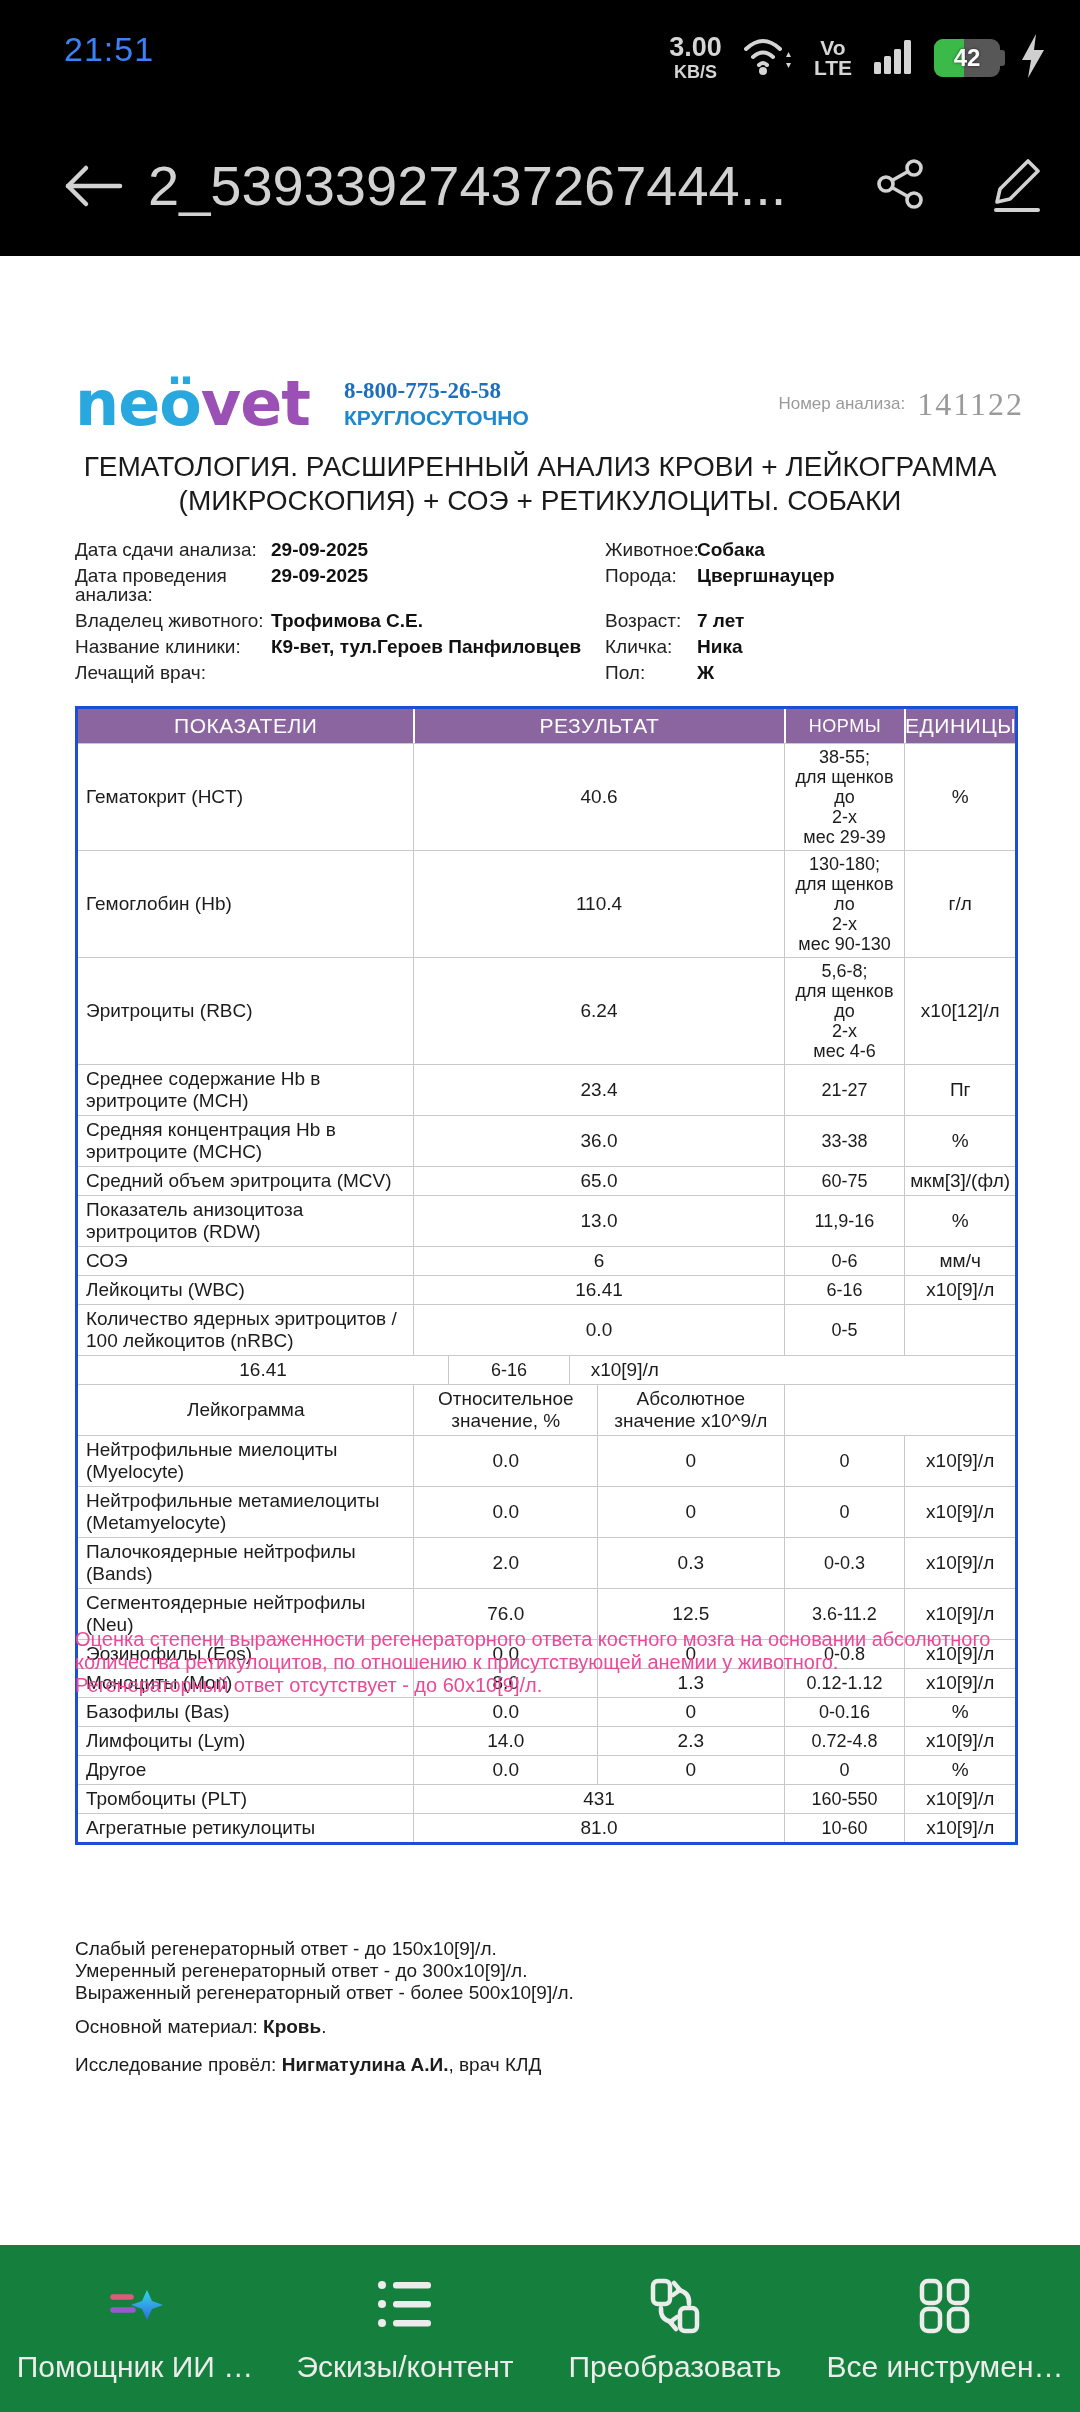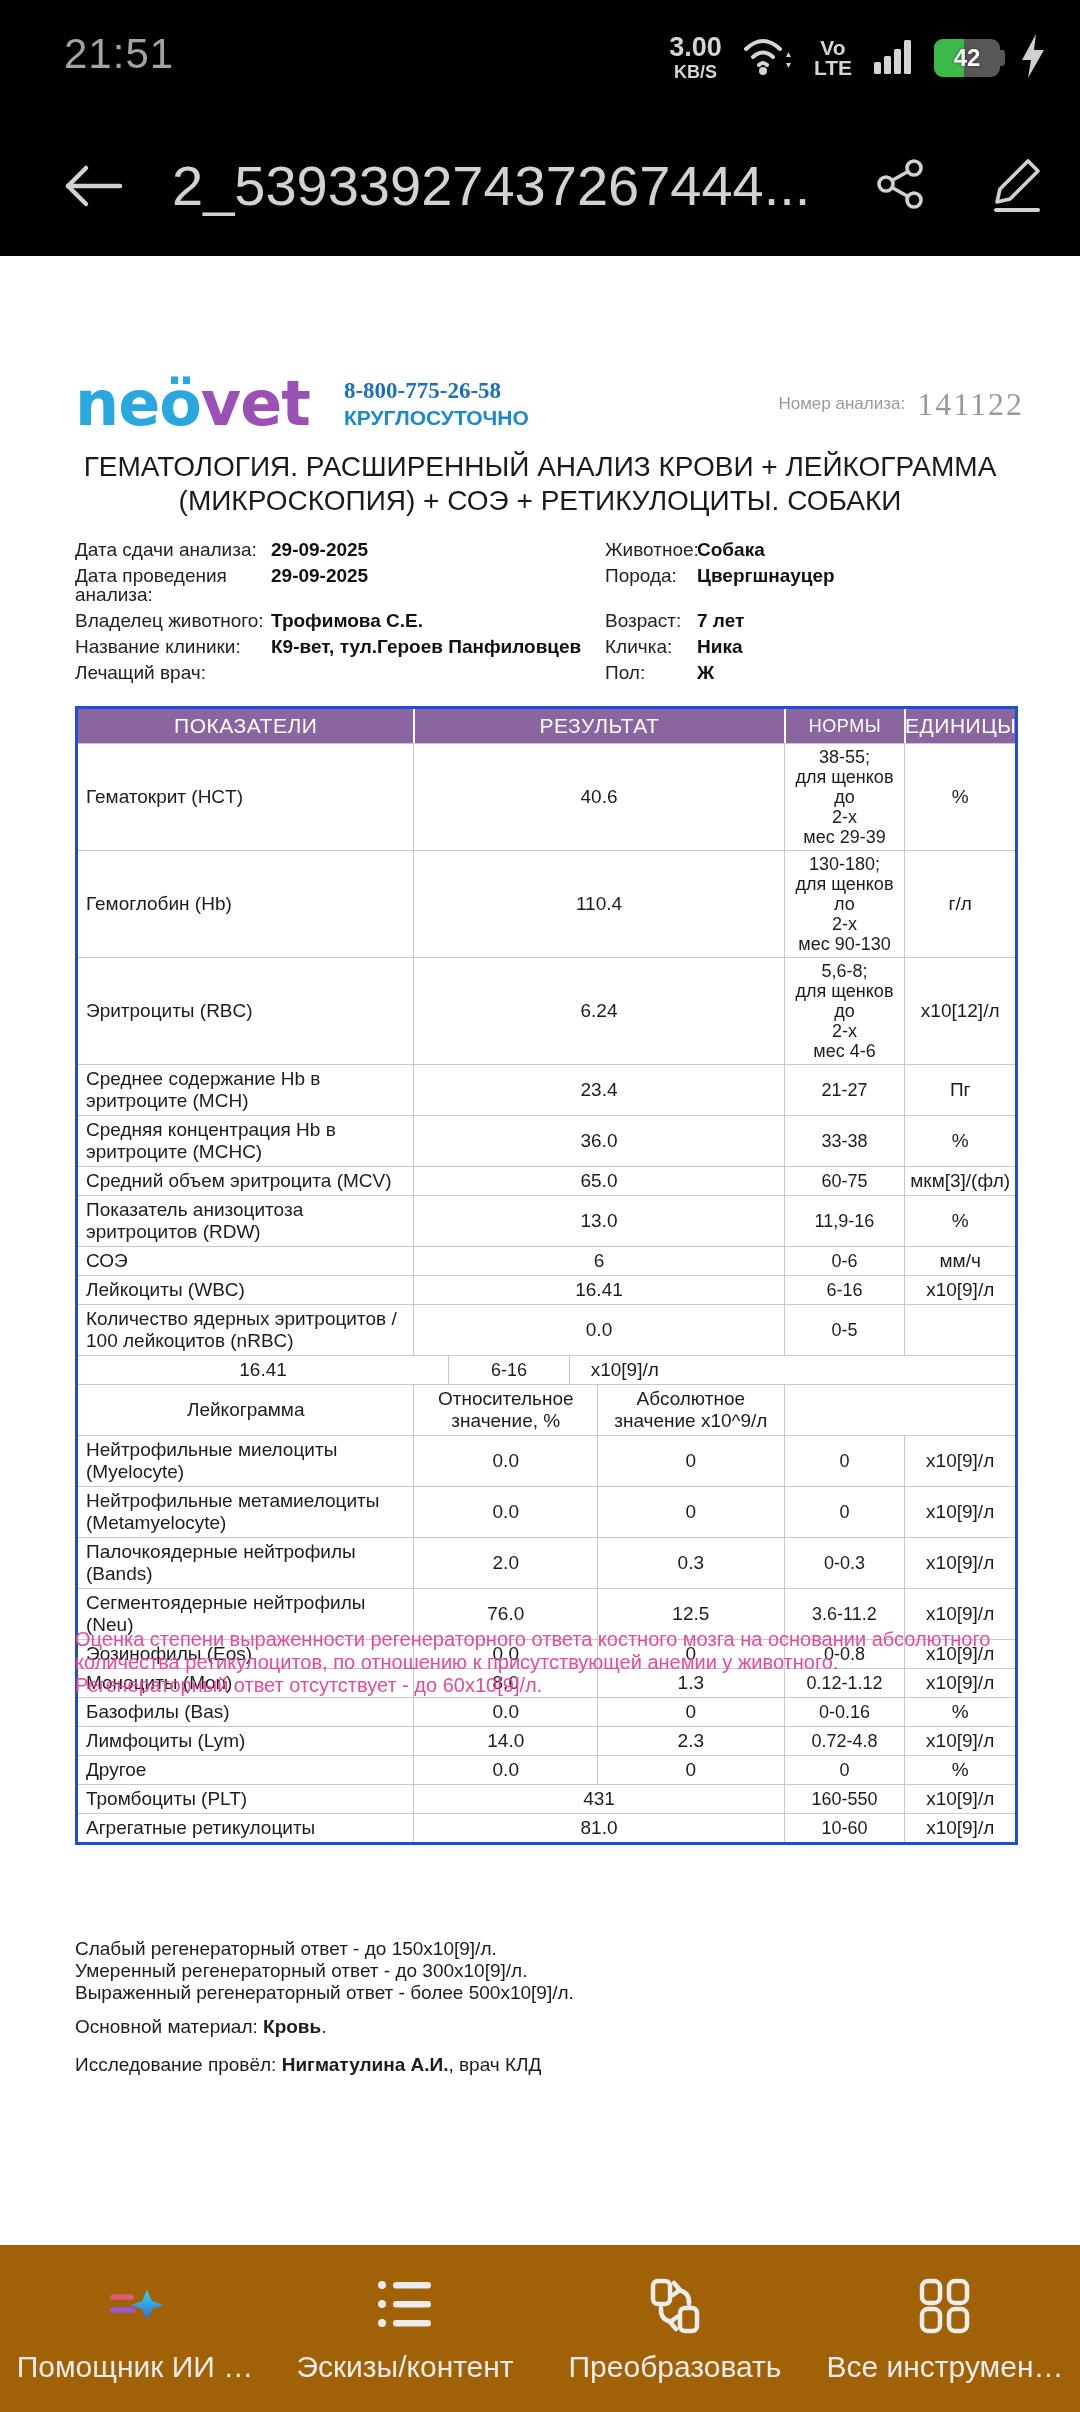--- a/index.html
+++ b/index.html
@@ -2,36 +2,36 @@
 <html style="--header_purple: #8b65a0; --brand_blue: #29a8e0; --brand_purple: #9a50b5; --phone_blue: #1d6fbd; --hotline_blue: #1e88cf; --battery_green: #3cba49;"><head>
 <meta charset="utf-8">
 <style>
   * { margin:0; padding:0; box-sizing:border-box; }
   html,body { width:1080px; height:2412px; background:#000; overflow:hidden;
               font-family:"Liberation Sans", sans-serif; }
   #screen { position:relative; width:1080px; height:2412px; background:#000; }
 
   
   #status-bar { position:absolute; top:0; left:0; width:1080px; height:115px; color:#dedede; }
-  .time { position:absolute; left:64px; top:30px; font-size:42px; font-weight:400; letter-spacing:1px; color:#a3a3a3; }
+  .time { position:absolute; left:64px; top:30px; font-size:34px; font-weight:400; letter-spacing:1px; color:#3b82f6; }
   .sb-right { position:absolute; right:34px; top:0; height:115px; display:flex; align-items:center; gap:20px; }
   .stack { display:flex; flex-direction:column; align-items:center; line-height:1; color:#d5d5d5; }
   .stack .big { font-size:27px; font-weight:700; }
   .stack .small { font-size:18px; font-weight:700; margin-top:2px; }
   .volte { font-size:21px; font-weight:700; line-height:20px; text-align:left; }
   .battery { position:relative; width:66px; height:38px; border-radius:9px; background:#575757; overflow:visible; }
   .battery .fill { position:absolute; left:0; top:0; bottom:0; width:45%; background:var(--battery_green,#3cba49); border-radius:9px 0 0 9px; }
   .battery .pct { position:absolute; inset:0; display:flex; align-items:center; justify-content:center;
                   color:#fff; font-size:24px; font-weight:700; text-shadow:0 0 3px rgba(0,0,0,.6);text-align:right; }
   .battery:after { content:""; position:absolute; right:-5px; top:11px; width:5px; height:16px; background:#575757; border-radius:0 3px 3px 0; }
 
   
   #app-bar { position:absolute; top:115px; left:0; width:1080px; height:141px; display:flex; align-items:center; }
   .back-btn { margin-left:58px; width:70px; display:flex; align-items:center; justify-content:center; }
-  .app-title { margin-left:44px; width:640px; font-size:56px; font-weight:500; color:#d2d2d2; letter-spacing:0;
+  .app-title { margin-left:20px; width:640px; font-size:56px; font-weight:500; color:#d2d2d2; letter-spacing:0;
                white-space:nowrap; overflow:hidden; }
   .ab-icons { margin-left:auto; margin-right:36px; display:flex; gap:62px; align-items:center; }
 
   
   #document { position:absolute; top:256px; left:0; width:1080px; height:1989px; background:#fff; color:#1c1c1c; }
   .logo-row { position:absolute; top:110px; left:75px; right:56px; height:76px; display:flex; align-items:center; }
   .brand { font-size:62px; font-weight:700; letter-spacing:-1px; line-height:1;
            font-family:"DejaVu Sans", sans-serif; }
   .brand .b1 { color:var(--brand_blue,#29a8e0); }
   .brand .b2 { color:var(--brand_purple,#9a50b5); }
@@ -69,21 +69,21 @@
   .c-unit { width:11.8%; }
   .c-tail { width:24.7%; }
 
   .note { position:absolute; top:1372px; left:75px; right:62px; font-size:20px; line-height:23px; color:#ec4899; }
   .lower-notes { position:absolute; top:1682px; left:75px; right:62px; font-size:19px; line-height:22px; color:#1c1c1c; }
   .material { position:absolute; top:1760px; left:75px; font-size:19px; color:#1c1c1c; }
   .performed { position:absolute; top:1798px; left:75px; font-size:19px; color:#1c1c1c; }
   .b { font-weight:700; }
 
   
-  #bottom-nav { position:absolute; top:2245px; left:0; width:1080px; height:167px; background:#a16207;
+  #bottom-nav { position:absolute; top:2245px; left:0; width:1080px; height:167px; background:#15803d;
                 display:flex; align-items:center; }
   .nav-item { flex:1; display:flex; flex-direction:column; align-items:center; justify-content:center; gap:14px; }
   .nav-label { color:#ececec; font-size:30px; white-space:nowrap; overflow:hidden; max-width:258px; }
   .icon-box { height:62px; display:flex; align-items:flex-end; justify-content:center; }
 </style>
 </head>
 <body>
 
 <div id="screen">
 

